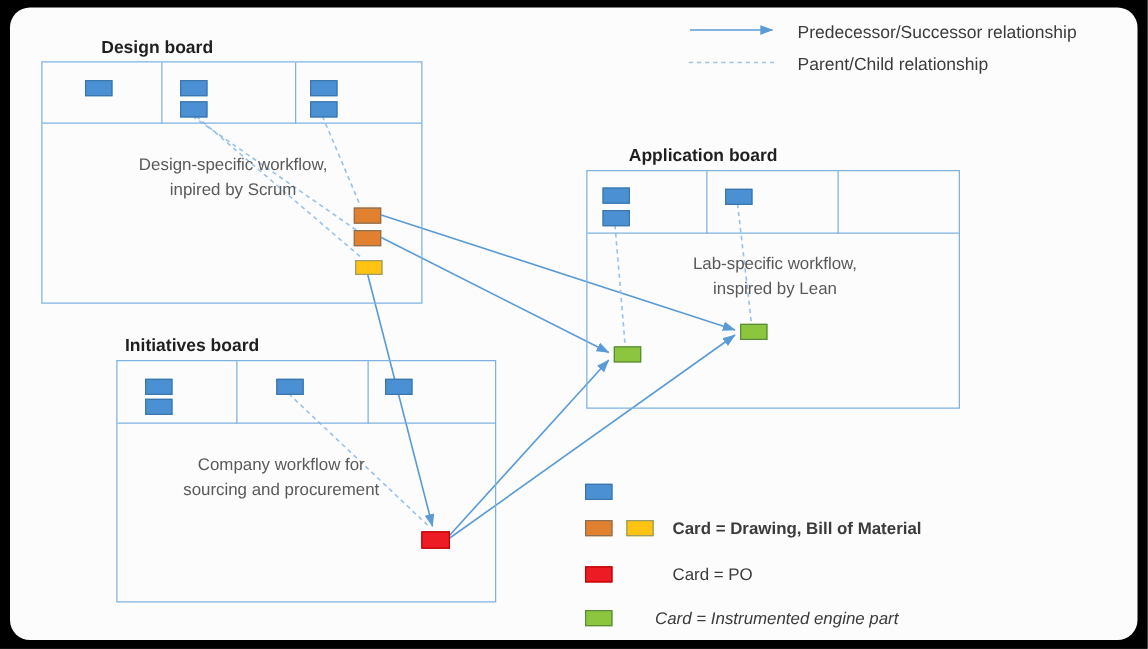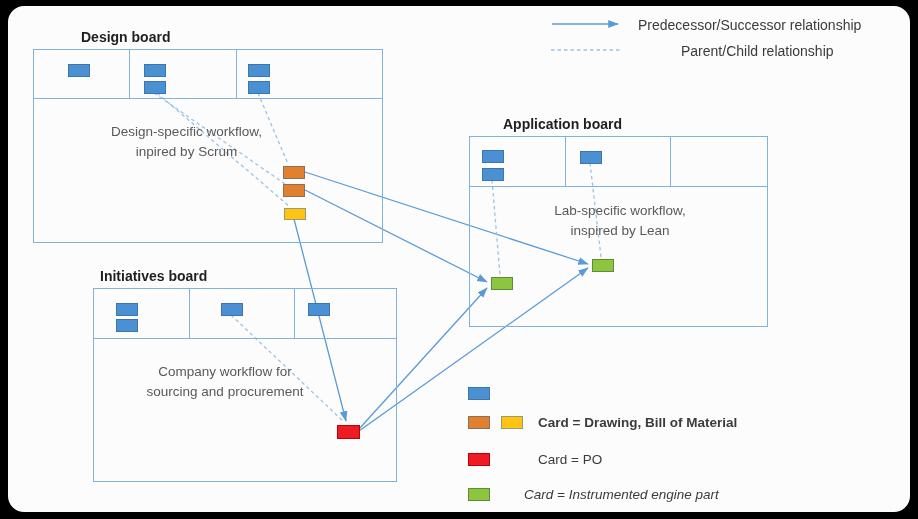--- a/index.html
+++ b/index.html
@@ -62,24 +62,24 @@
     <line class="dashed-line" x1="258" y1="93" x2="288" y2="164"></line>
     <line class="dashed-line" x1="492" y1="180" x2="500" y2="275"></line>
     <line class="dashed-line" x1="590" y1="163" x2="601" y2="257"></line>
     <line class="dashed-line" x1="231" y1="315" x2="343" y2="421"></line>
 
     <line class="solid-line" x1="552" y1="24" x2="618" y2="24" marker-end="url(#arrowhead)"></line>
     <line class="dashed-line" x1="551" y1="50" x2="621" y2="50"></line>
   </svg>
 
   <div class="legend-rel-text abs" style="left:638px;top:17px;">Predecessor/Successor relationship</div>
-  <div class="legend-rel-text abs" style="left:638px;top:43px;margin-left:43px;">Parent/Child relationship</div>
+  <div class="legend-rel-text abs" style="left:638px;top:43px;">Parent/Child relationship</div>
 
   <div class="board-title" style="left:38px;top:29px;margin-left:43px;">Design board</div>
-  <div class="board" style="left:33px;top:49px;width:350px;height:194px;">
+  <div class="board" style="left:33px;top:49px;width:305px;height:194px;">
     <div class="board-header" style="height:49px;"></div>
     <div class="col-divider" style="left:95px;height:49px;"></div>
     <div class="col-divider" style="left:202px;height:49px;"></div>
     <div class="card blue" style="left:34px;top:14px;"></div>
     <div class="card blue" style="left:110px;top:14px;"></div>
     <div class="card blue" style="left:110px;top:31px;"></div>
     <div class="card blue" style="left:214px;top:14px;"></div>
     <div class="card blue" style="left:214px;top:31px;"></div>
     <div class="workflow-text" style="left:20px;top:72px;width:265px;">
       <div>Design-specific workflow,</div>

